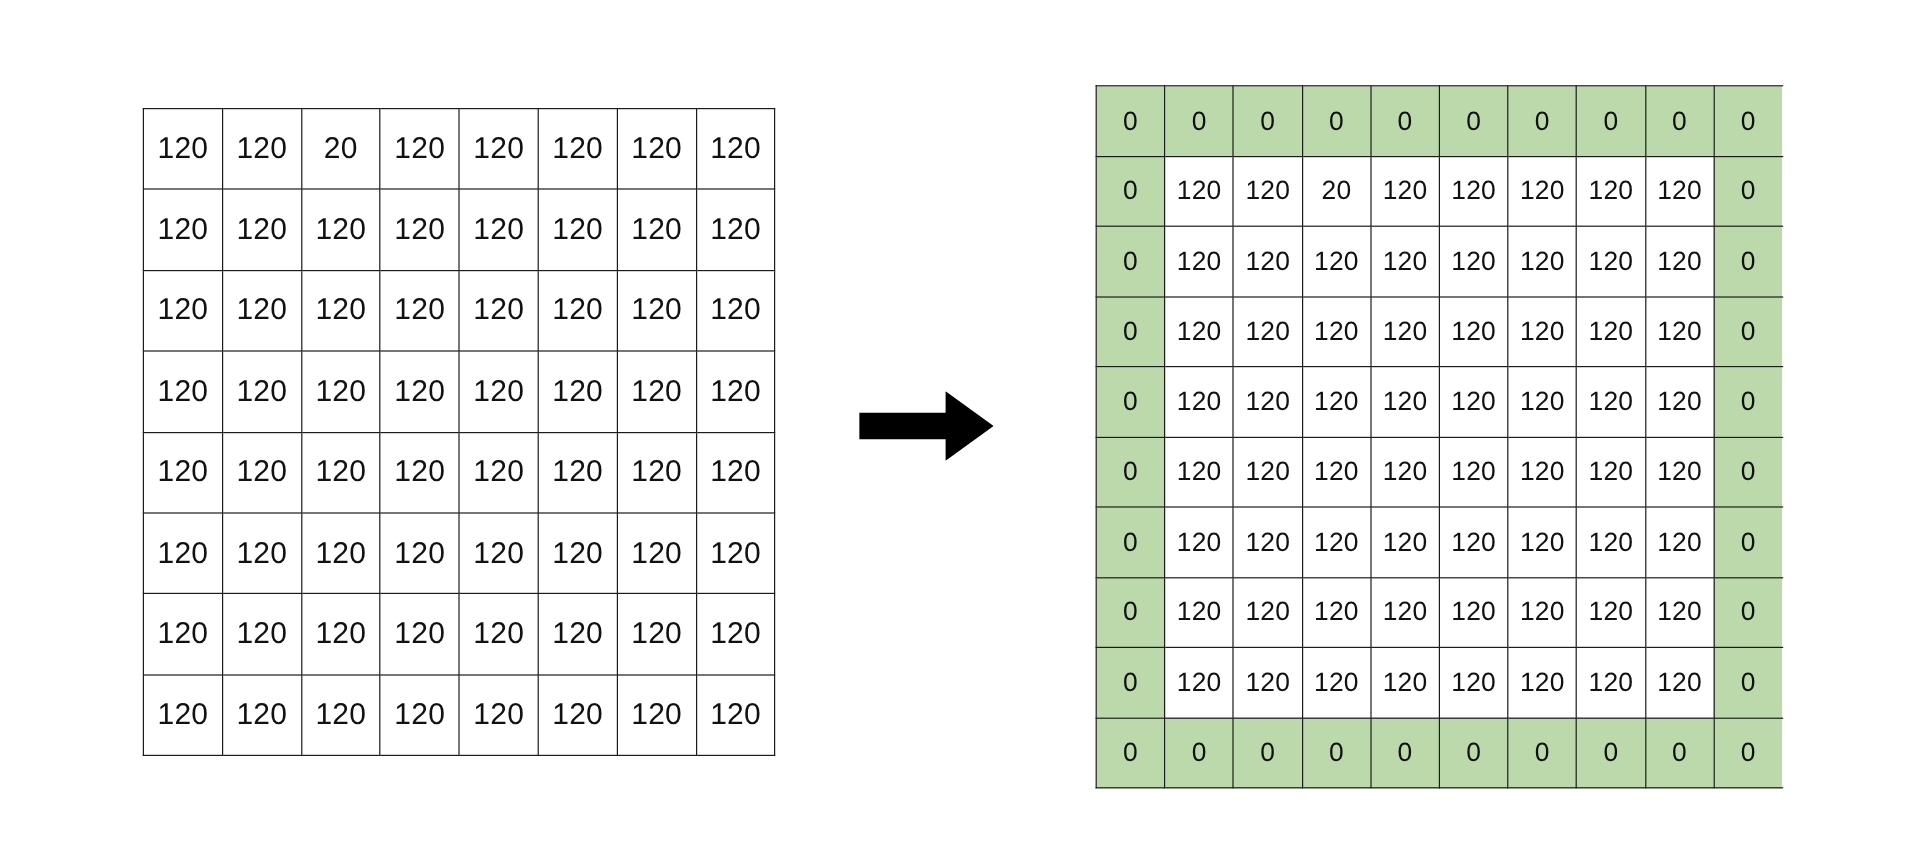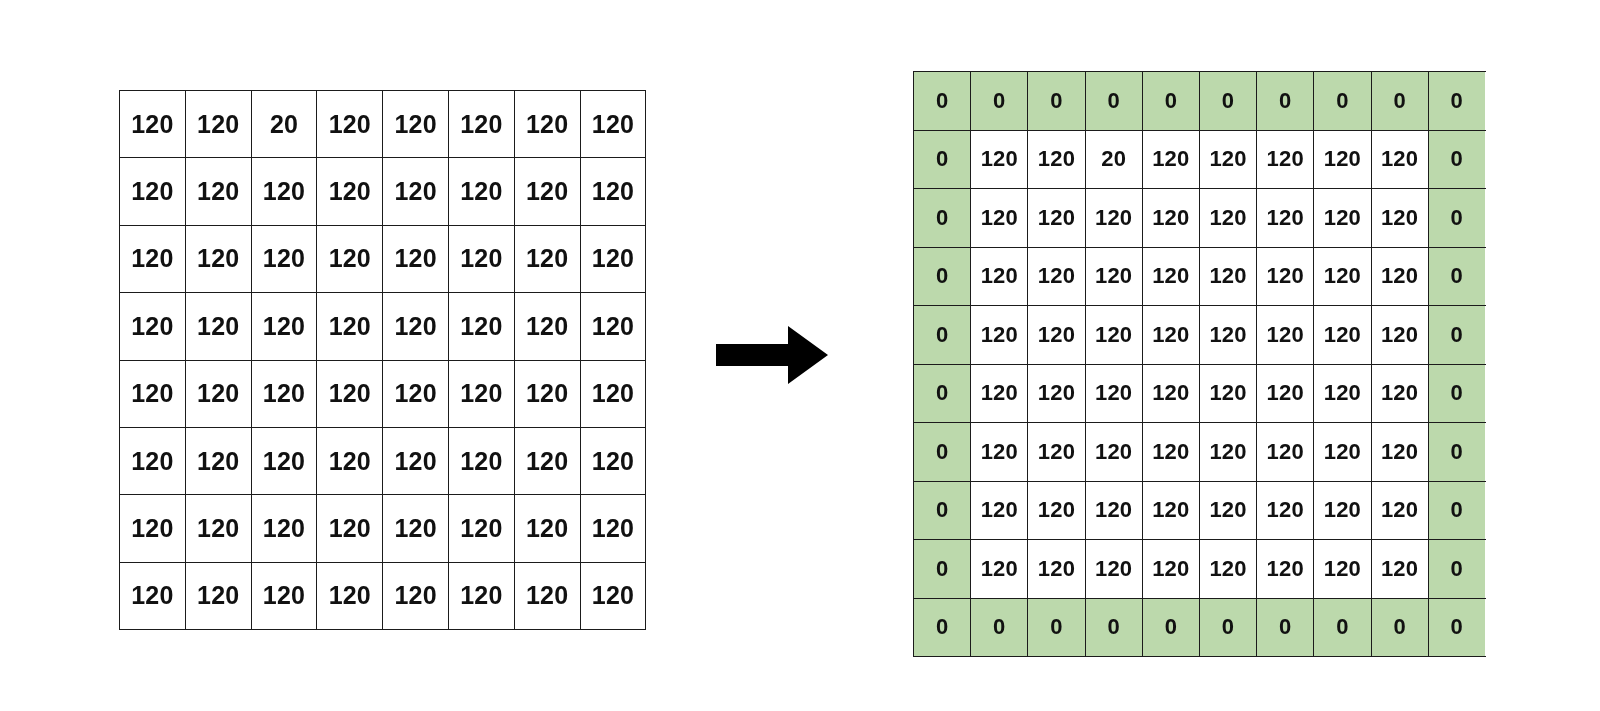--- a/index.html
+++ b/index.html
@@ -14,21 +14,20 @@
     font-family: "Liberation Sans", sans-serif;
     position: relative;
     overflow: hidden;
   }
 
   #stage {
     position: relative;
     width: 1600px;
     height: 711px;
     background: #ffffff;
-    font-weight: bold;
   }
 
   
   .matrix {
     position: absolute;
     border-collapse: collapse;
     table-layout: fixed;
     background: #ffffff;
   }
 

